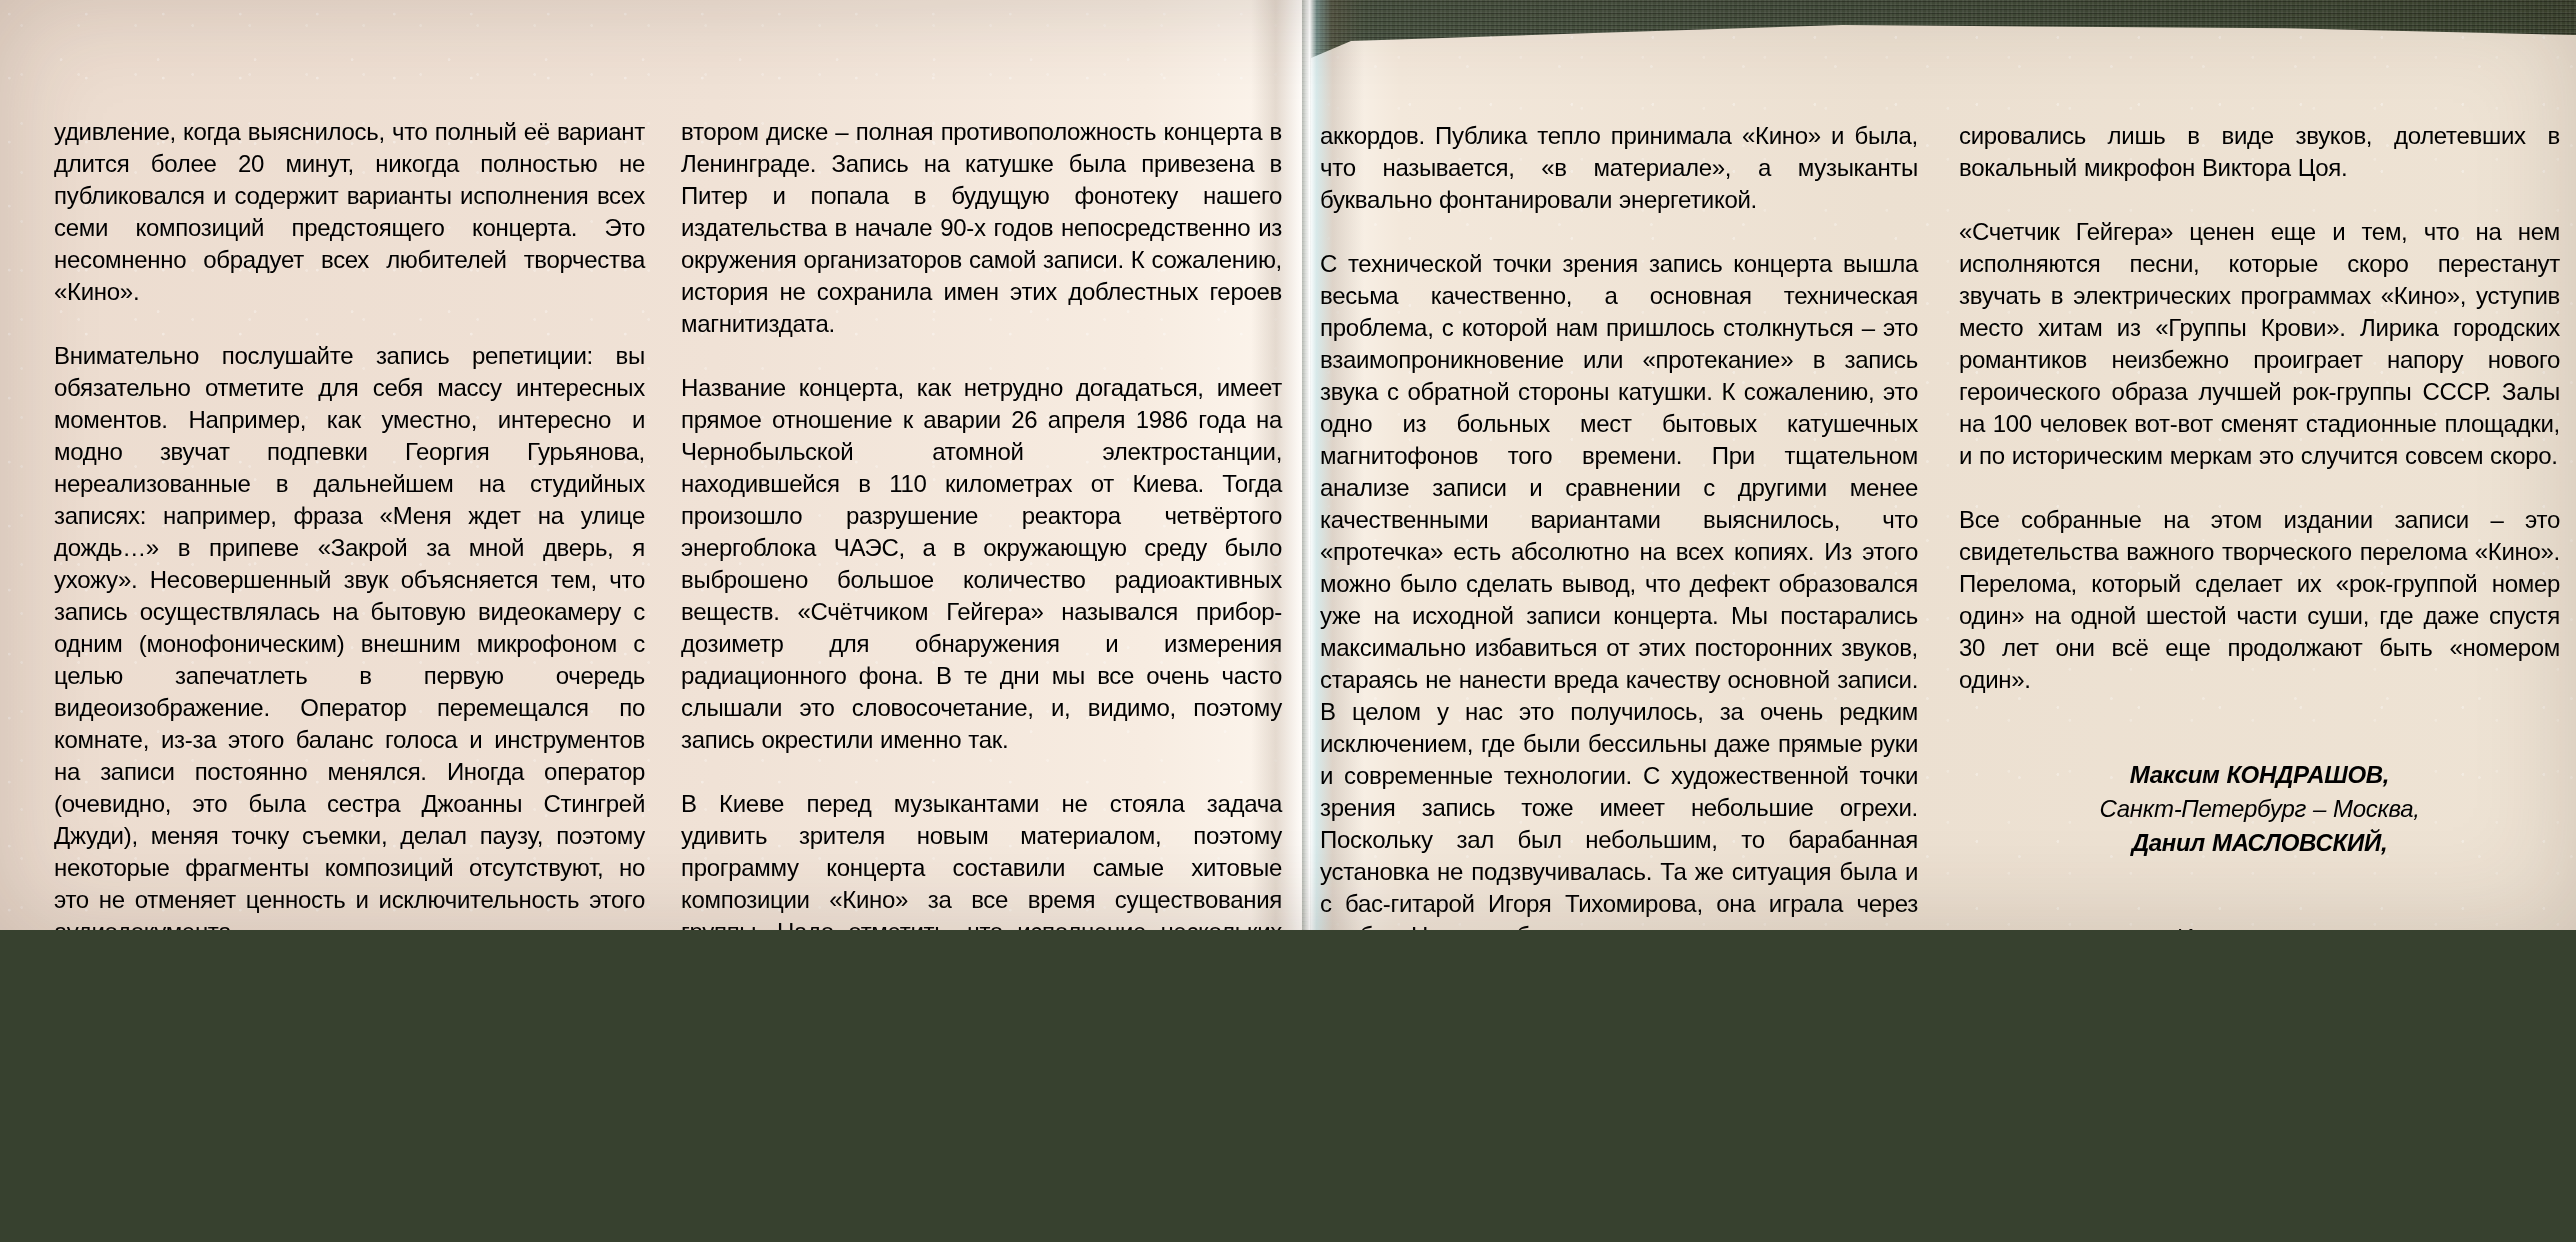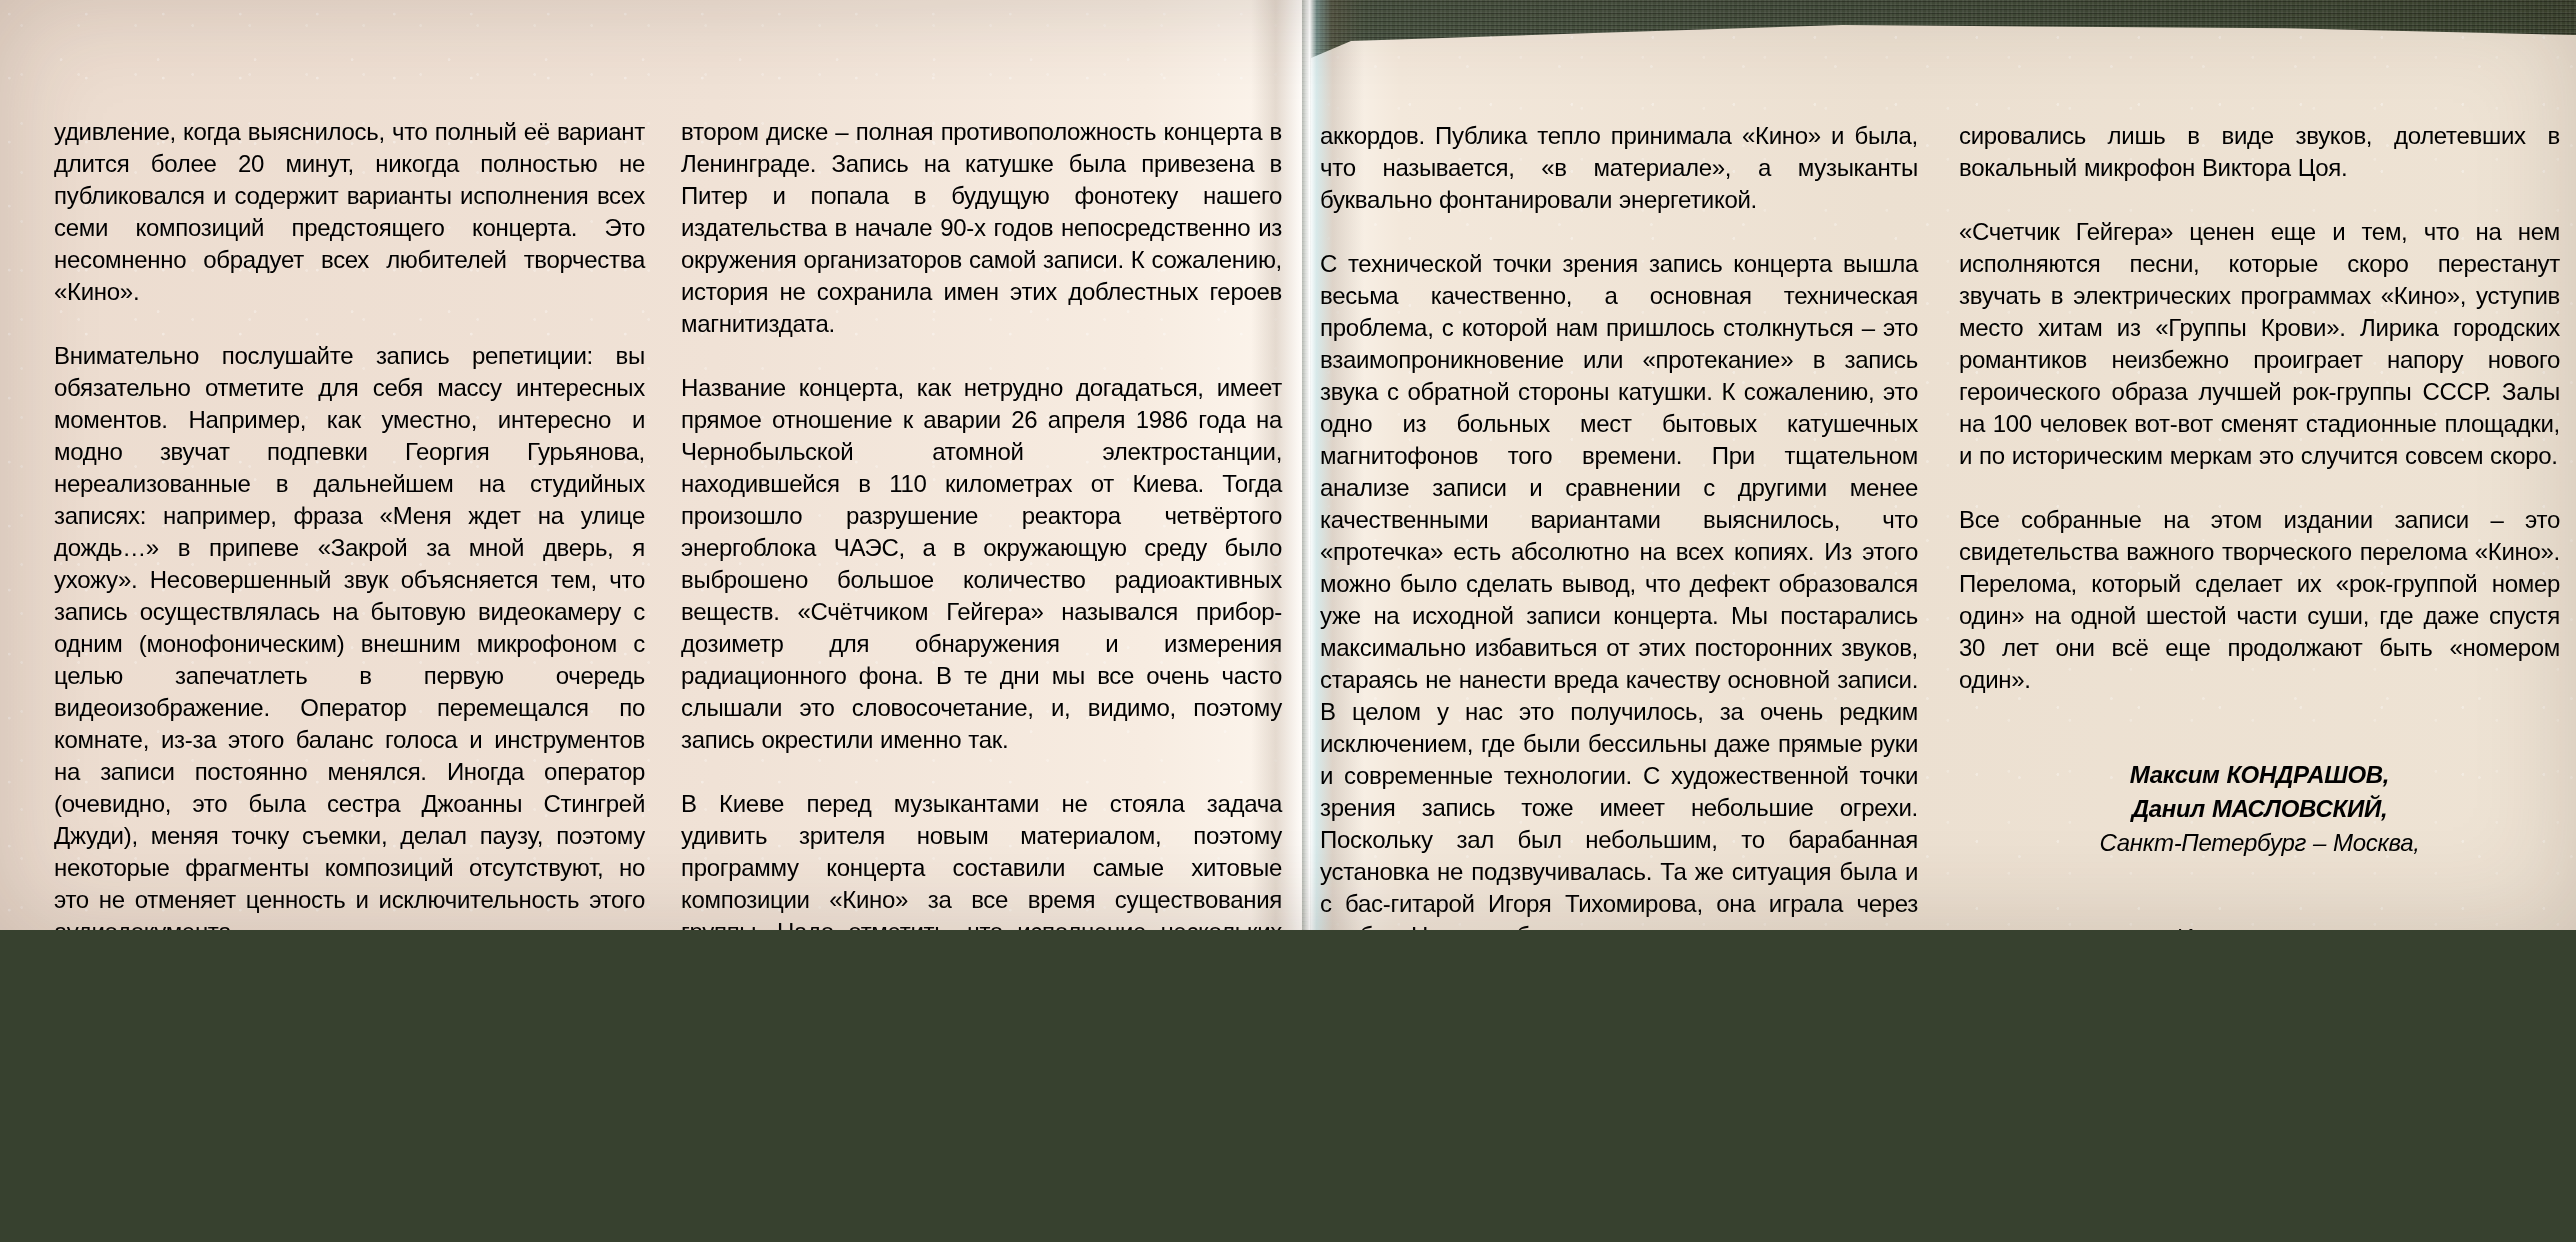--- a/index.html
+++ b/index.html
@@ -77,22 +77,22 @@
     <p>С технической точки зрения запись концерта вышла весьма качественно, а основная техническая проблема, с которой нам пришлось столкнуться – это взаимопроникновение или «протекание» в запись звука с обратной стороны катушки. К сожалению, это одно из больных мест бытовых катушечных магнитофонов того времени. При тщательном анализе записи и сравнении с другими менее качественными вариантами выяснилось, что «протечка» есть абсолютно на всех копиях. Из этого можно было сделать вывод, что дефект образовался уже на исходной записи концерта. Мы постарались максимально избавиться от этих посторонних звуков, стараясь не нанести вреда качеству основной записи. В целом у нас это получилось, за очень редким исключением, где были бессильны даже прямые руки и современные технологии. С художественной точки зрения запись тоже имеет небольшие огрехи. Поскольку зал был небольшим, то барабанная установка не подзвучивалась. Та же ситуация была и с бас-гитарой Игоря Тихомирова, она играла через комбик. На пульт были заведены вокал и соло-гитара Юрия Каспаряна. Барабаны и бас на записи зафик-</p>
   </div>
 
   <div class="col" style="left:1959px;top:120px;width:601px">
     <p>сировались лишь в виде звуков, долетевших в вокальный микрофон Виктора Цоя.</p>
     <p>«Счетчик Гейгера» ценен еще и тем, что на нем исполняются песни, которые скоро перестанут звучать в электрических программах «Кино», уступив место хитам из «Группы Крови». Лирика городских романтиков неизбежно проиграет напору нового героического образа лучшей рок-группы СССР. Залы на 100 человек вот-вот сменят стадионные площадки, и по историческим меркам это случится совсем скоро.</p>
     <p>Все собранные на этом издании записи – это свидетельства важного творческого перелома «Кино». Перелома, который сделает их «рок-группой номер один» на одной шестой части суши, где даже спустя 30 лет они всё еще продолжают быть «номером один».</p>
 
     <div class="sig">
       <p class="ln bold">Максим КОНДРАШОВ,</p>
+      <p class="ln">Санкт-Петербург – Москва,</p>
       <p class="ln bold">Данил МАСЛОВСКИЙ,</p>
-      <p class="ln">Санкт-Петербург – Москва,</p>
     </div>
 
     <div class="credit">
       <p class="ln">Использованы тексты, интервью</p>
       <p class="ln">и воспоминания из архива</p>
       <p class="ln bold">Виталия КАЛГИНА.</p>
     </div>
   </div>
 
   <div class="pagenum" style="left:622px;top:1153px">24</div>

